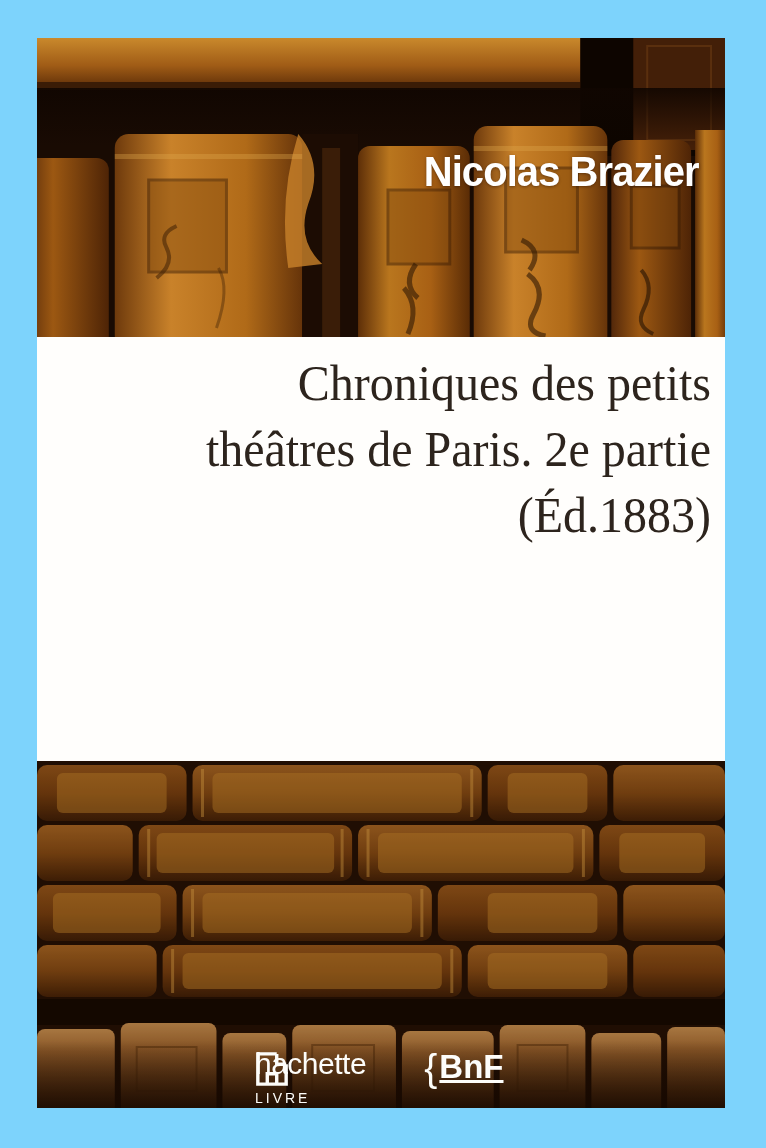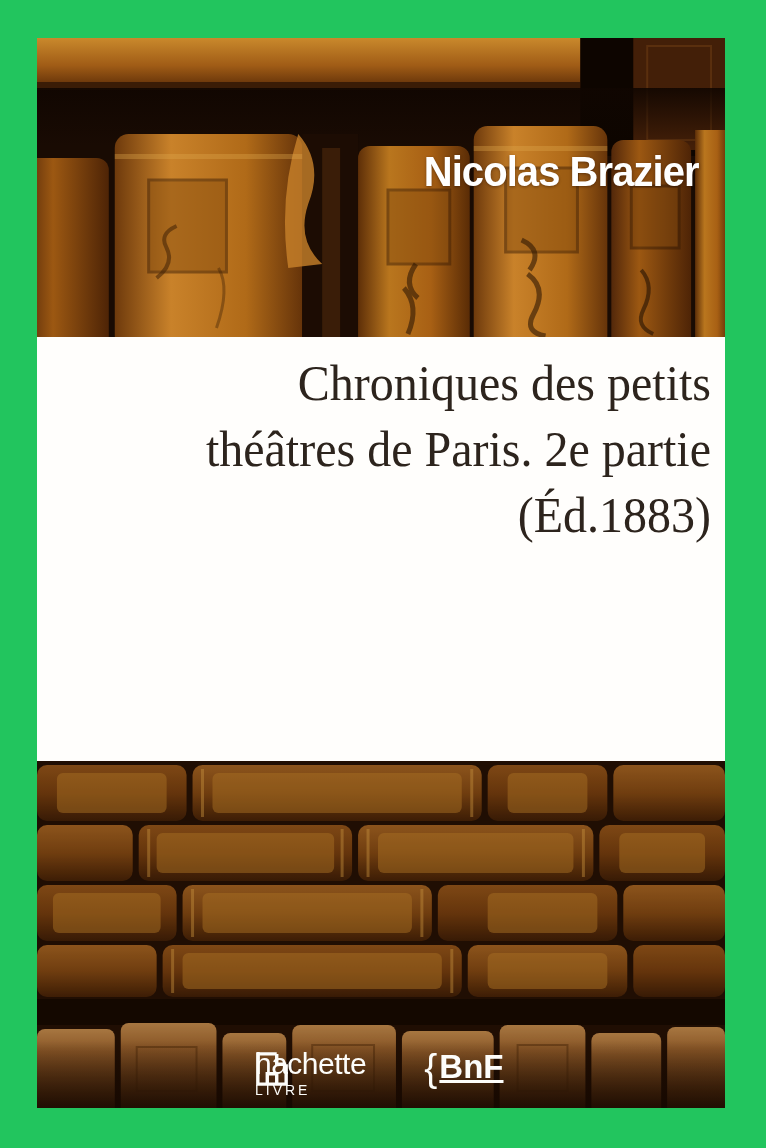--- a/index.html
+++ b/index.html
@@ -1,19 +1,19 @@
 <!DOCTYPE html>
 <html><head>
 <meta charset="utf-8">
 <style>
   html,body{margin:0;padding:0;}
   .page{
     position:relative;
     width:766px;height:1148px;
-    background:#22c55e;
+    background:#7dd3fc;
     overflow:hidden;
     font-family:"Liberation Sans", sans-serif;
   }
   .photo-top{
     position:absolute;left:37px;top:38px;width:688px;height:299px;
     background:#190b03;overflow:hidden;
   }
   .photo-bottom{
     position:absolute;left:37px;top:761px;width:688px;height:347px;
     background:#1f0e04;overflow:hidden;
@@ -43,21 +43,21 @@
   .logos{
     position:absolute;left:0;top:288px;width:688px;height:60px;z-index:4;
   }
   .logo-hachette{
     position:absolute;left:218px;top:0;
     display:flex;align-items:flex-start;gap:9px;color:#fdfdfa;
   }
   .hachette-mark{width:34px;height:36px;margin-top:2px;}
   .hachette-text{display:flex;flex-direction:column;line-height:1;}
   .hachette-name{font-size:30px;letter-spacing:-.5px;font-weight:normal;}
-  .hachette-sub{font-size:14px;letter-spacing:3px;margin-top:4px;font-weight:normal;}
+  .hachette-sub{font-size:14px;letter-spacing:3px;margin-top:12px;font-weight:normal;}
   .logo-bnf{
     position:absolute;left:388px;top:1px;
     display:flex;align-items:flex-start;color:#fdfdfa;
     font-weight:bold;white-space:nowrap;
   }
   .bnf-brace{font-size:34px;line-height:1.05;transform:scale(1.15,1.12);transform-origin:50% 40%;margin-right:3px;font-weight:normal;}
   .bnf-name{font-size:33px;line-height:1;letter-spacing:0;text-decoration:underline;}
 </style>
 </head>
 <body>

